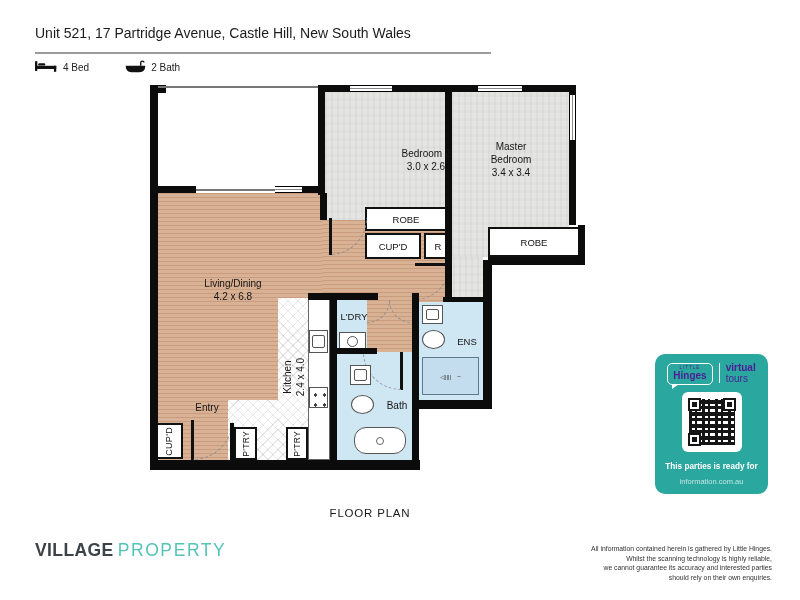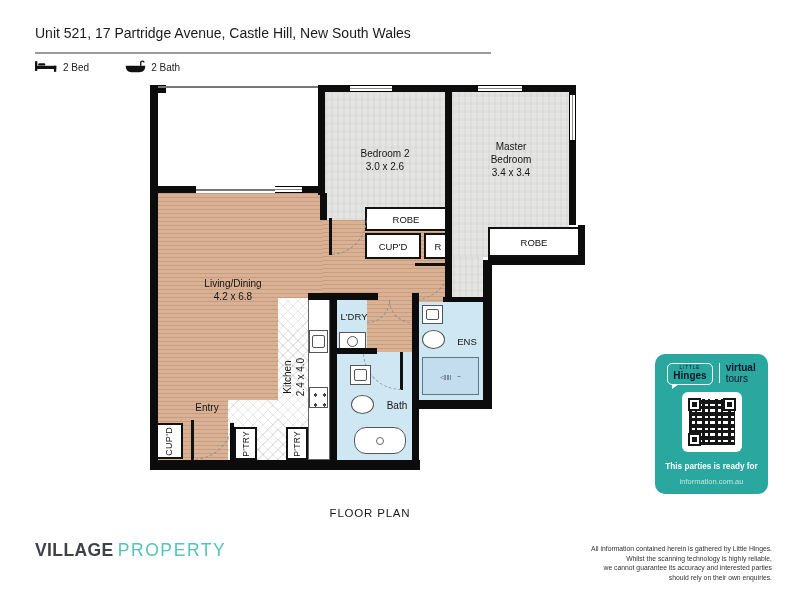--- a/index.html
+++ b/index.html
@@ -42,21 +42,21 @@
   .shower{background:#c3ddee;border:1.2px solid #5b7b8d;box-sizing:border-box;z-index:2;display:flex;align-items:center;justify-content:center;gap:6px;font-size:6px;color:#333;}
   .cooktop{display:block;background-color:#fff;background-image:radial-gradient(circle 1.6px at center,#444 97%,transparent);background-size:9px 10px;background-position:1px 2px;}
   
   #floorplan-caption{left:270px;top:507px;width:200px;text-align:center;font-size:11.5px;letter-spacing:.8px;color:#1a1a1a;}
   #agency{left:35px;top:540px;font-size:17.5px;white-space:nowrap;}
   #agency .p1{font-weight:700;color:#3c4247;letter-spacing:.4px;}
   #agency .p2{font-weight:400;color:#55c3b8;letter-spacing:1.6px;margin-left:4px;}
   #disclaimer{right:28px;top:544px;width:280px;text-align:right;font-size:6.8px;line-height:1.4;color:#333;}
   
   #card{left:655px;top:354px;width:113px;height:140px;background:#2aa79f;border-radius:10px;display:flex;flex-direction:column;align-items:center;padding-top:9px;box-sizing:border-box;}
-  #lh-logo{display:flex;align-items:flex-start;color:#0f172a;}
+  #lh-logo{display:flex;align-items:flex-start;color:#4c1d95;}
   #bubble{position:relative;border:1.5px solid #fff;border-radius:5px;padding:2px 5px 3px;text-align:center;line-height:1;}
   #bubble::after{content:'';position:absolute;left:4px;bottom:-5px;border-top:5px solid #fff;border-right:7px solid transparent;}
   #bubble .t1{font-size:4.5px;letter-spacing:1px;display:block;}
   #bubble .t2{font-size:10px;font-weight:700;display:block;}
   #lh-div{width:1px;height:20px;background:rgba(255,255,255,.9);margin:0 6px;}
   #lh-prod{font-size:10px;line-height:1.08;text-align:left;}
   #lh-prod .l1{font-weight:700;}
   .qr{width:60px;height:60px;background:#fff;border-radius:6px;margin-top:7px;position:relative;}
   .qr .mod{position:absolute;inset:7px;background-image:repeating-linear-gradient(0deg,#151515 0 3px,transparent 3px 5px,#151515 5px 9px,transparent 9px 12px),repeating-linear-gradient(90deg,#151515 0 3px,#fff 3px 6px,#151515 6px 8px,#fff 8px 13px);}
   .qr .fin{position:absolute;width:13px;height:13px;border:2.6px solid #151515;background:#fff;box-sizing:border-box;}
@@ -73,21 +73,21 @@
 <div class="abs" id="features">
   <div class="feat">
     <span><svg viewBox="0 0 26 14" width="23" height="13">
           <g fill="#111">
             <rect x="0" y="1" width="2.6" height="11"></rect>
             <rect x="0" y="6.2" width="24" height="3.6"></rect>
             <rect x="21.4" y="6.2" width="2.6" height="6.8"></rect>
             <rect x="3.6" y="3.2" width="8" height="2.8" rx="1.4"></rect>
           </g>
         </svg></span>
-    <span>2 Bed</span>
+    <span>4 Bed</span>
   </div>
   <div class="feat">
     <span><svg viewBox="0 0 26 16" width="21" height="13">
           <path d="M1 7 h24 v1 c0 4 -2.5 7 -7 7 h-10 c-4.5 0 -7 -3 -7 -7 z" fill="#111"></path>
           <path d="M19.5 7 V3.2 c0 -2.4 4 -2.4 4 0" fill="none" stroke="#111" stroke-width="1.7"></path>
         </svg></span>
     <span>2 Bath</span>
   </div>
 </div>
 
@@ -188,21 +188,21 @@
   <div class="abs fixt tub" style="left:204px;top:342px;width:52px;height:27px;"></div>
   <div class="abs fixt sink" style="left:272px;top:220px;width:21px;height:19px;"></div>
   <div class="abs toilet" style="left:272px;top:245px;width:23px;height:19px;"></div>
   <div class="abs shower" style="left:272px;top:272px;width:57px;height:38px;">
       <span>◁||||</span>
       <span>~</span>
     </div>
   <div class="abs fixt sink" style="left:159px;top:245px;width:19px;height:23px;"></div>
   <div class="abs fixt cooktop" style="left:159px;top:302px;width:19px;height:21px;"></div>
 
-  <div class="abs rm" style="left:175px;top:62px;width:120px;">
+  <div class="abs rm" style="left:175px;top:62px;width:120px;padding-left:41px;">
     <div>Bedroom 2</div>
     <div>3.0 x 2.6</div>
   </div>
   <div class="abs rm" style="left:305px;top:55px;width:112px;">
     <div>Master</div>
     <div>Bedroom</div>
     <div>3.4 x 3.4</div>
   </div>
   <div class="abs rm" style="left:18px;top:192px;width:130px;">
     <div>Living/Dining</div>

